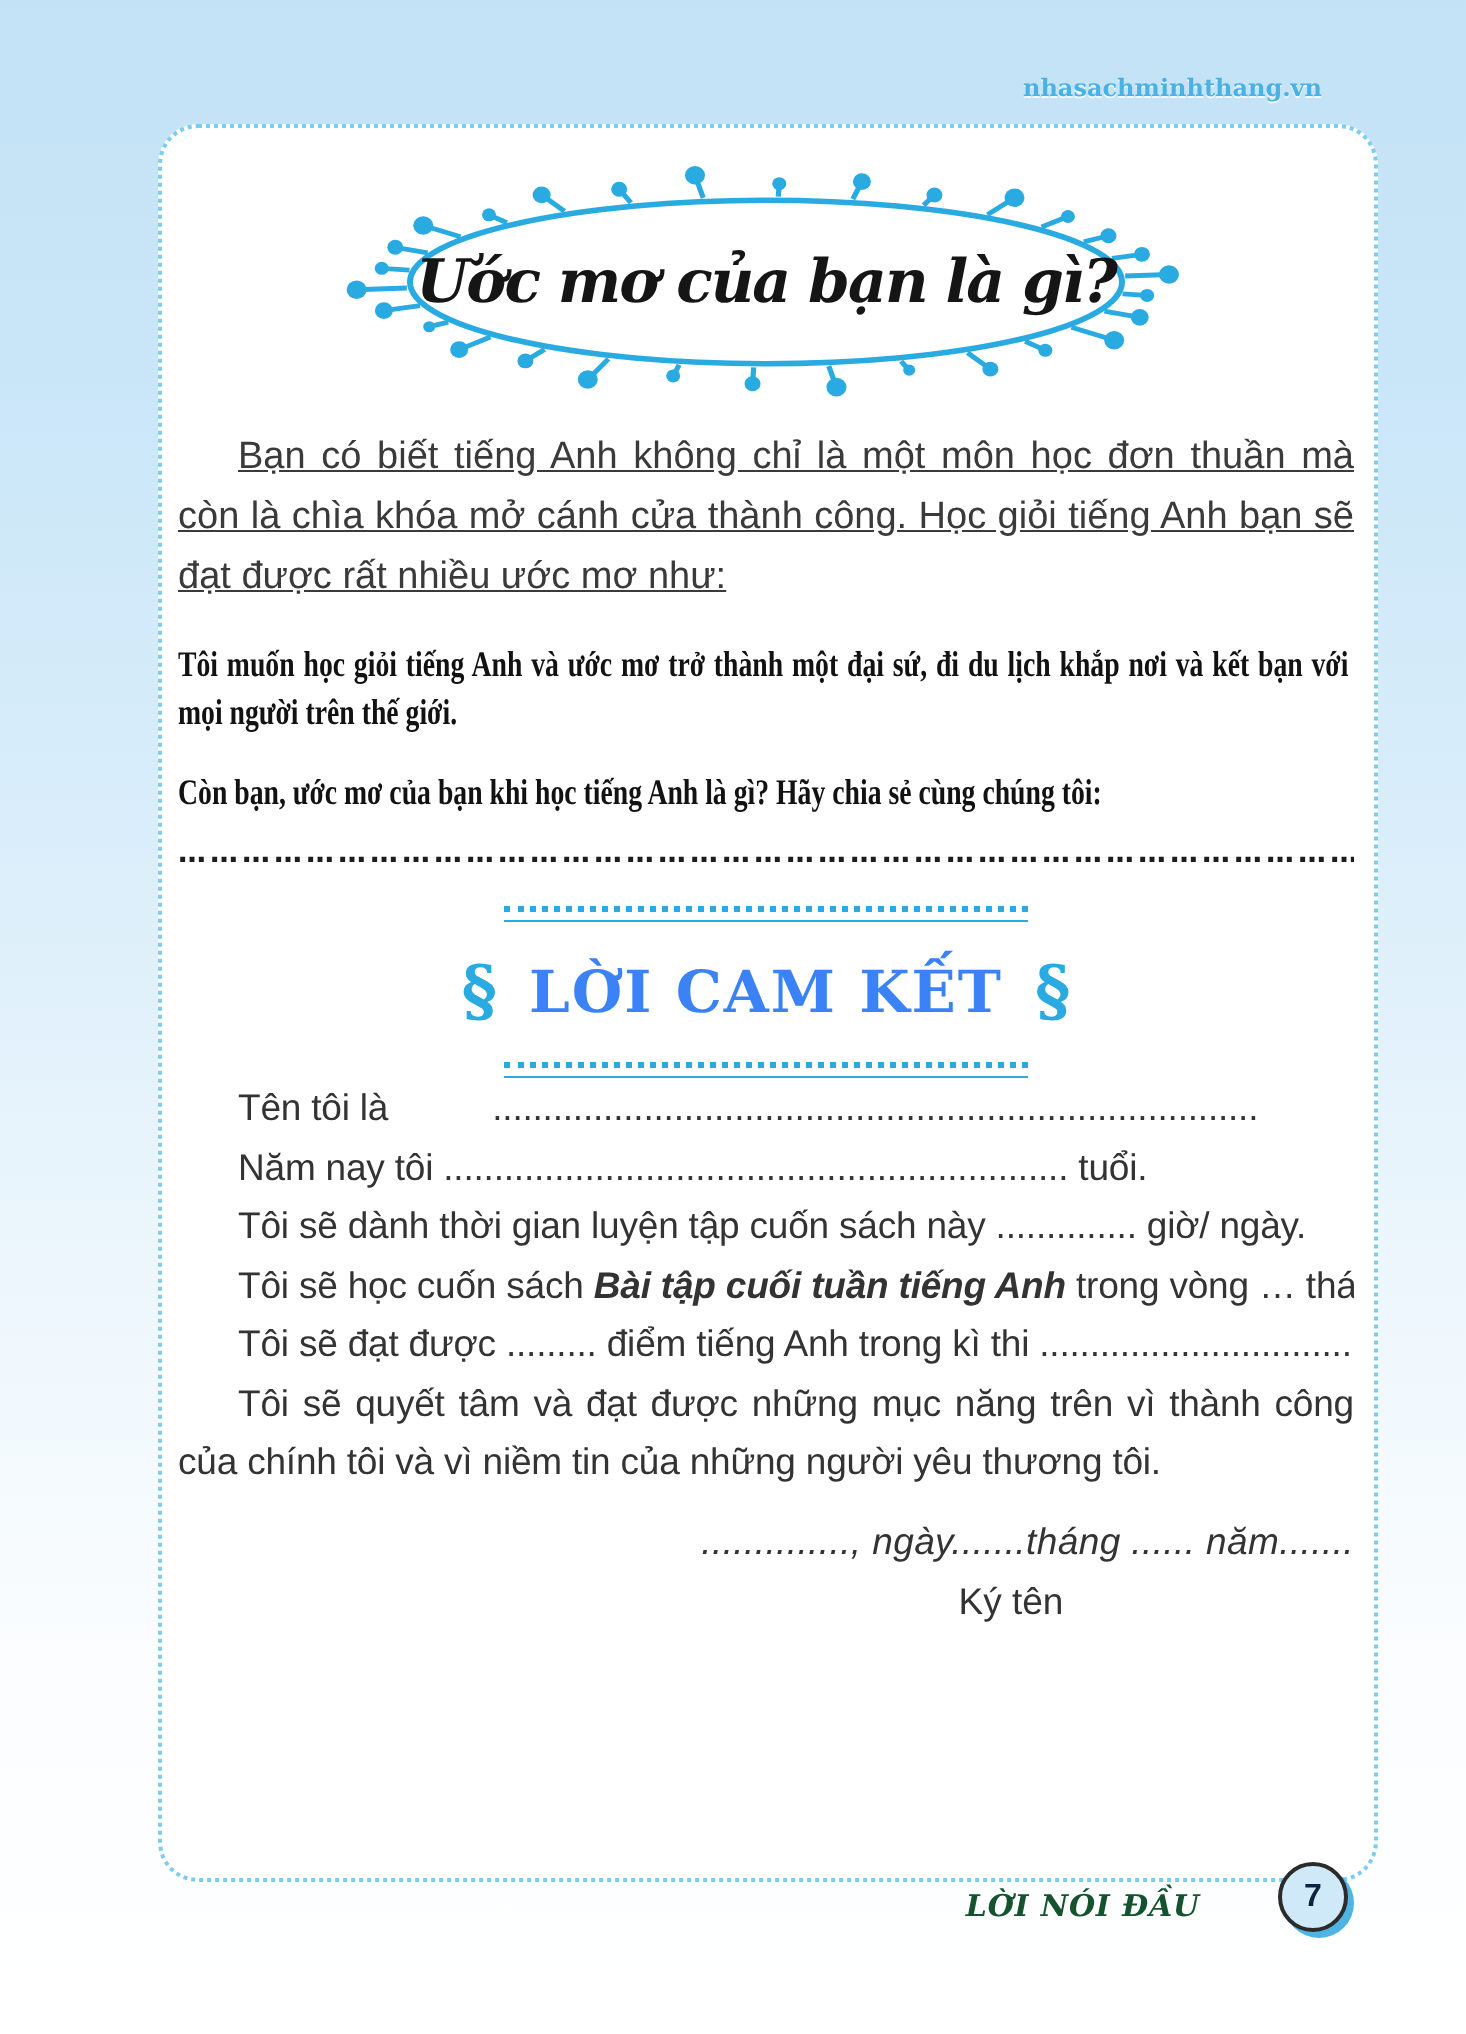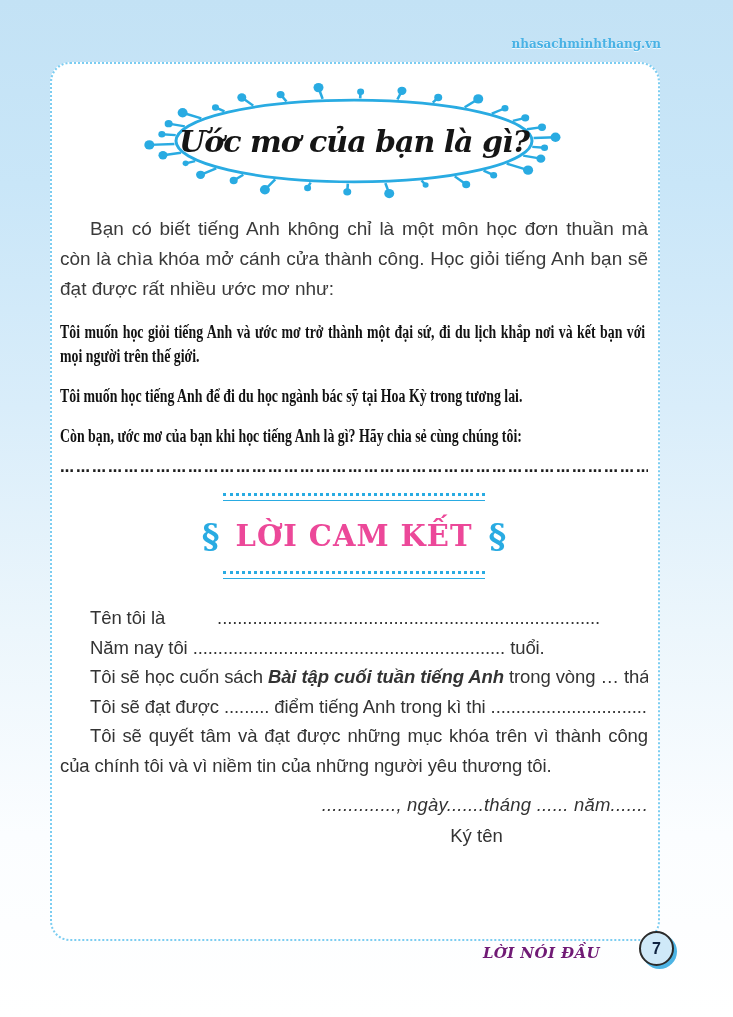--- a/index.html
+++ b/index.html
@@ -7,37 +7,37 @@
     width:733px;height:1017px;position:relative;overflow:hidden;
     font-family:"Liberation Sans",sans-serif;
     background:linear-gradient(180deg,#c3e2f5 0%,#c9e6f8 18%,#d9edfa 40%,#ecf6fc 62%,#fbfdff 82%,#ffffff 100%);
   }
   .watermark{
     position:absolute;top:37px;right:72px;
     font-family:"DejaVu Serif",serif;font-size:12px;font-weight:bold;
     color:#49b2e5;text-shadow:0 1px 0 rgba(255,255,255,.75);
   }
   .sheet{
-    position:absolute;left:50px;top:62px;width:610px;height:879px;
+    position:absolute;left:79px;top:62px;width:610px;height:879px;
     box-sizing:border-box;background:#ffffff;
     border:2px dotted #7ccdf1;border-radius:20px;
     padding:10px 10px 0 8px;overflow:hidden;
   }
   
   .title-wrap{position:relative;width:460px;height:130px;margin:2px auto 2px;}
   .title-wrap svg{display:block;width:460px;height:130px;}
   .title-text{
     position:absolute;left:0;top:0;width:460px;height:130px;
     display:flex;align-items:center;justify-content:center;
     font-family:"DejaVu Serif",serif;font-style:italic;font-weight:700;
     font-size:30px;color:#151515;white-space:nowrap;letter-spacing:-1px;
   }
   .intro{
     font-size:19px;line-height:30px;color:#3a3a3a;text-align:justify;
-    text-indent:30px;margin:8px 0 15px;
+    text-indent:30px;margin:8px 0 15px;text-decoration:underline;
   }
   .dream{margin:16px 0 11px;height:auto;}
   .dream-inner{
     width:760px;transform:scaleX(0.77);transform-origin:0 0;
     font-family:"Liberation Serif",serif;font-weight:700;
     font-size:18px;line-height:24px;color:#121212;text-align:justify;
   }
   .sep-dots{
     margin:4px 0 0;white-space:nowrap;overflow:hidden;
     font-family:"DejaVu Sans",sans-serif;font-weight:700;
@@ -51,33 +51,33 @@
   .camket-row{
     display:flex;align-items:center;justify-content:center;gap:16px;
     margin:8px 0;height:54px;
   }
   .ornament{
     color:#29abe2;font-family:"DejaVu Serif",serif;font-size:34px;
     line-height:34px;font-weight:700;
   }
   .camket-title{
     font-family:"DejaVu Serif",serif;font-weight:700;font-size:29px;
-    letter-spacing:1px;color:#ec4899;
+    letter-spacing:1px;color:#3b82f6;
   }
-  .form{margin-top:24px;font-size:18.5px;line-height:29.5px;color:#333;}
+  .form{font-size:18.5px;line-height:29.5px;color:#333;}
   .form-line{white-space:nowrap;overflow:hidden;text-indent:30px;letter-spacing:-0.1px;}
   .form-par{text-align:justify;text-indent:30px;letter-spacing:-0.1px;}
   .l1-gap{display:inline-block;width:52px;}
   .book{font-weight:700;font-style:italic;}
   .date-line{font-style:italic;text-align:right;padding-left:185px;margin-top:10px;letter-spacing:0.2px;}
   .sign{text-align:center;padding-left:245px;margin-top:1px;}
   .footer-label{
     position:absolute;top:944px;right:133px;
     font-family:"DejaVu Serif",serif;font-weight:700;font-style:italic;
-    font-size:15px;letter-spacing:0.4px;color:#701a75;
+    font-size:15px;letter-spacing:0.4px;color:#14532d;
   }
   .page-badge{
     position:absolute;top:931px;right:59px;width:31px;height:31px;
     border-radius:50%;background:#cfe9f8;border:2px solid #2b2b2b;
     box-shadow:3px 3px 0 #4db4e4;
     display:flex;align-items:center;justify-content:center;
     font-weight:700;font-size:16px;color:#0f2340;
   }
 </style>
 </head>
@@ -153,44 +153,42 @@
       </svg>
     <div class="title-text">Ước mơ của bạn là gì?</div>
   </div>
 
   <p class="intro">Bạn có biết tiếng Anh không chỉ là một môn học đơn thuần mà còn là chìa khóa mở cánh cửa thành công. Học giỏi tiếng Anh bạn sẽ đạt được rất nhiều ước mơ như:</p>
 
   <div class="dream">
     <div class="dream-inner">Tôi muốn học giỏi tiếng Anh và ước mơ trở thành một đại sứ, đi du lịch khắp nơi và kết bạn với mọi người trên thế giới.</div>
   </div>
   <div class="dream">
-    <div class="dream-inner">Tôi muốn học tiếng Anh để đi du học ngành bác sỹ tại Hoa Kỳ trong tương lai.</div>
-  </div>
-  <div class="dream">
     <div class="dream-inner">Còn bạn, ước mơ của bạn khi học tiếng Anh là gì? Hãy chia sẻ cùng chúng tôi:</div>
   </div>
 
   <div class="sep-dots">………………………………………………………………………………………………………………………………………………………………………………………………………………………………………………</div>
 
   <div class="camket">
     <div class="camket-rule"></div>
     <div class="camket-row">
       <span class="ornament">§</span>
       <span class="camket-title">LỜI CAM KẾT</span>
       <span class="ornament">§</span>
     </div>
     <div class="camket-rule"></div>
   </div>
 
   <div class="form">
     <div class="form-line"><span>Tên tôi là</span><span class="l1-gap"></span><span>............................................................................</span></div>
     <div class="form-line">Năm nay tôi .............................................................. tuổi.</div>
+    <div class="form-line">Tôi sẽ dành thời gian luyện tập cuốn sách này .............. giờ/ ngày.</div>
     <div class="form-line"><span>Tôi sẽ học cuốn sách </span><span class="book">Bài tập cuối tuần tiếng Anh</span><span> trong vòng … tháng.</span></div>
     <div class="form-line">Tôi sẽ đạt được ......... điểm tiếng Anh trong kì thi ................................</div>
-    <div class="form-par">Tôi sẽ quyết tâm và đạt được những mục khóa trên vì thành công của chính tôi và vì niềm tin của những người yêu thương tôi.</div>
+    <div class="form-par">Tôi sẽ quyết tâm và đạt được những mục năng trên vì thành công của chính tôi và vì niềm tin của những người yêu thương tôi.</div>
     <div class="date-line">.............., ngày.......tháng ...... năm.......</div>
     <div class="sign">Ký tên</div>
   </div>
 
 </div>
 
 <div class="footer-label">LỜI NÓI ĐẦU</div>
 <div class="page-badge">7</div>
 
 </body></html>

